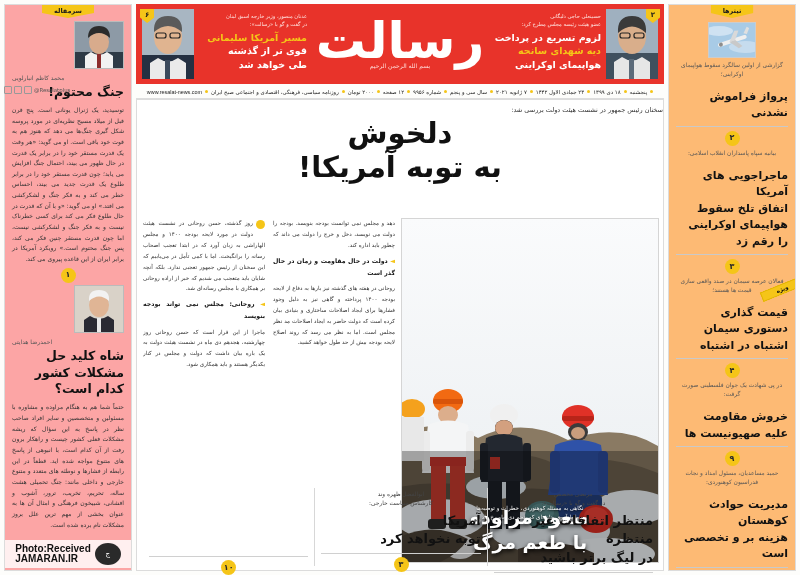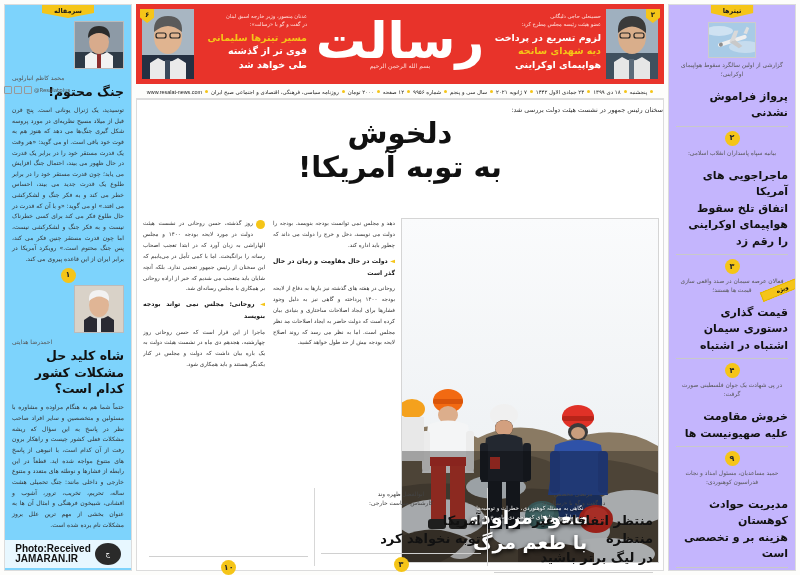--- a/index.html
+++ b/index.html
@@ -15,21 +15,21 @@
     width:15px;height:15px;border-radius:50%;
     background:#f5c518;color:#2a2a2a;
     font-size:8px;font-weight:bold;
     display:flex;align-items:center;justify-content:center;
     margin:3px auto 2px auto;line-height:1;
   }
 
   
   .col-left{
     position:absolute;left:4px;top:4px;width:128px;height:567px;
-    background:#7dd3fc;border:1px solid #dcdcdc;box-sizing:border-box;
+    background:#fca5a5;border:1px solid #dcdcdc;box-sizing:border-box;
     padding:16px 7px 4px 7px;overflow:hidden;
   }
   .tab-label{
     position:absolute;left:50%;transform:translateX(-50%);top:0;
     background:#f5c518;color:#1b1b1b;font-size:6.5px;font-weight:bold;
     padding:2px 12px 3px 12px;
     clip-path:polygon(0 0,100% 0,100% 62%,50% 100%,0 62%);
     z-index:5;white-space:nowrap;
   }
   .ed-photo{
@@ -45,21 +45,21 @@
     background:rgba(255,255,255,.82);padding:3px 0;
   }
   .wm-logo{width:26px;height:22px;border-radius:50%;background:#2a2a2a;
     color:#fff;font-size:7px;display:flex;align-items:center;justify-content:center;}
   .wm-txt{font-family:"Liberation Sans",sans-serif;font-weight:bold;color:#111;
     font-size:10px;line-height:1.05;direction:ltr;text-align:left;}
 
   
   .col-right{
     position:absolute;right:4px;top:4px;width:128px;height:567px;
-    background:#c4b5fd;border:1px solid #dcdcdc;box-sizing:border-box;
+    background:#fdba74;border:1px solid #dcdcdc;box-sizing:border-box;
     padding:16px 7px 4px 7px;overflow:hidden;
   }
   .tz-item{padding:1px 0 0 0;}
   .tz-kick{font-size:5.9px;color:#555;line-height:1.5;text-align:center;}
   .tz-title{font-size:11px;font-weight:bold;color:#111;line-height:1.5;margin-top:10px;}
   .tz-thumb{width:46px;height:34px;margin:0 auto 3px auto;border:1px solid #ccc;
     position:relative;overflow:hidden;background:#b9d6ef;}
   .ribbon{
     position:absolute;right:-16px;top:8px;background:#f5c518;color:#111;
     font-size:5.6px;font-weight:bold;padding:2px 16px;transform:rotate(-22deg);
@@ -246,21 +246,21 @@
           <rect x="14" y="24" width="10" height="5" rx="2" fill="none" stroke="#222" stroke-width="1.2"></rect>
           <rect x="28" y="24" width="10" height="5" rx="2" fill="none" stroke="#222" stroke-width="1.2"></rect>
           <path d="M16 49 q10 7 20 0 l8 5 v16 h-36 v-16z" fill="#eaeaea"></path>
           <rect x="23" y="51" width="5" height="19" fill="#3b4a5c"></rect>
         </svg>
       </div>
       <div class="mh-txt">
         <div class="mh-kick" style="white-space:pre-line">عدنان منصور، وزیر خارجه اسبق لبنان
 در گفت و گو با «رسالت»:</div>
         <div class="mh-head">
-          <div class="hl">مسیر تیترها سلیمانی</div>
+          <div class="hl">مسیر آمریکا سلیمانی</div>
           <div>قوی تر از گذشته</div>
           <div>طی خواهد شد</div>
         </div>
       </div>
       <div class="corner-badge" style="left:-2px;">۶</div>
     </div>
   </div>
 
   <div class="social">
     <span class="soc-i"></span>

